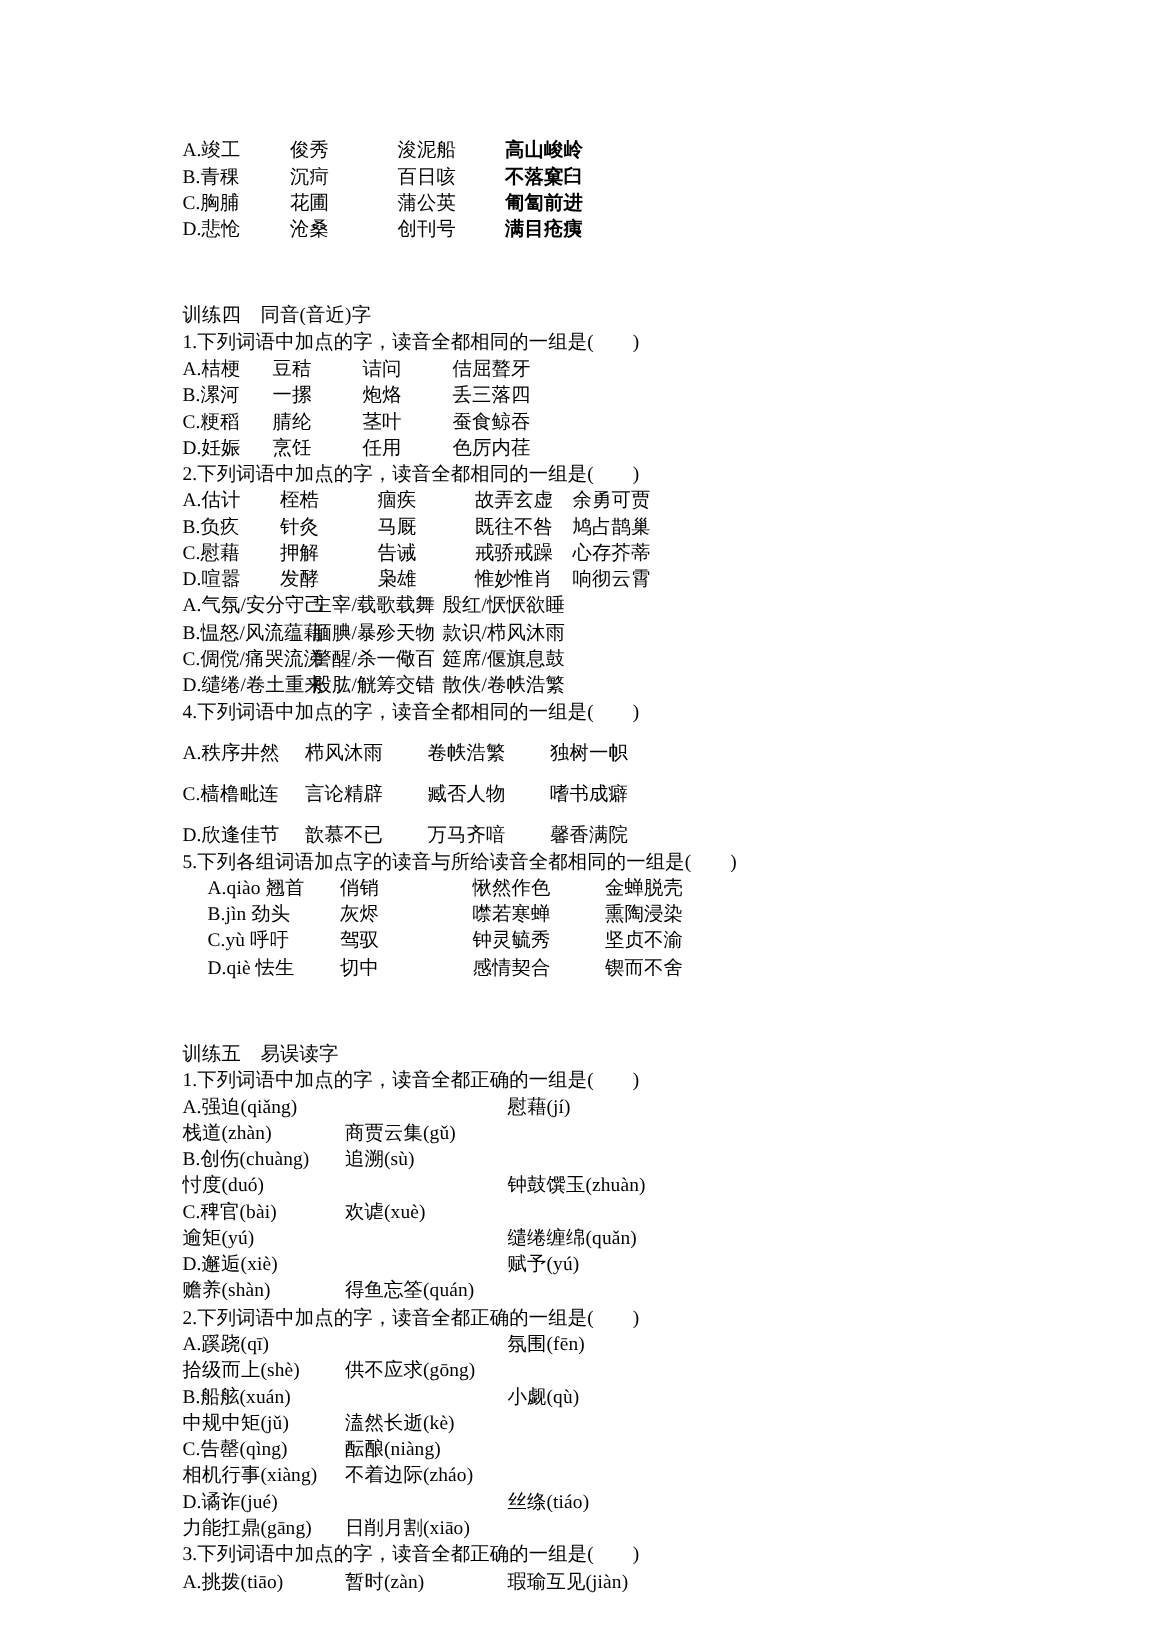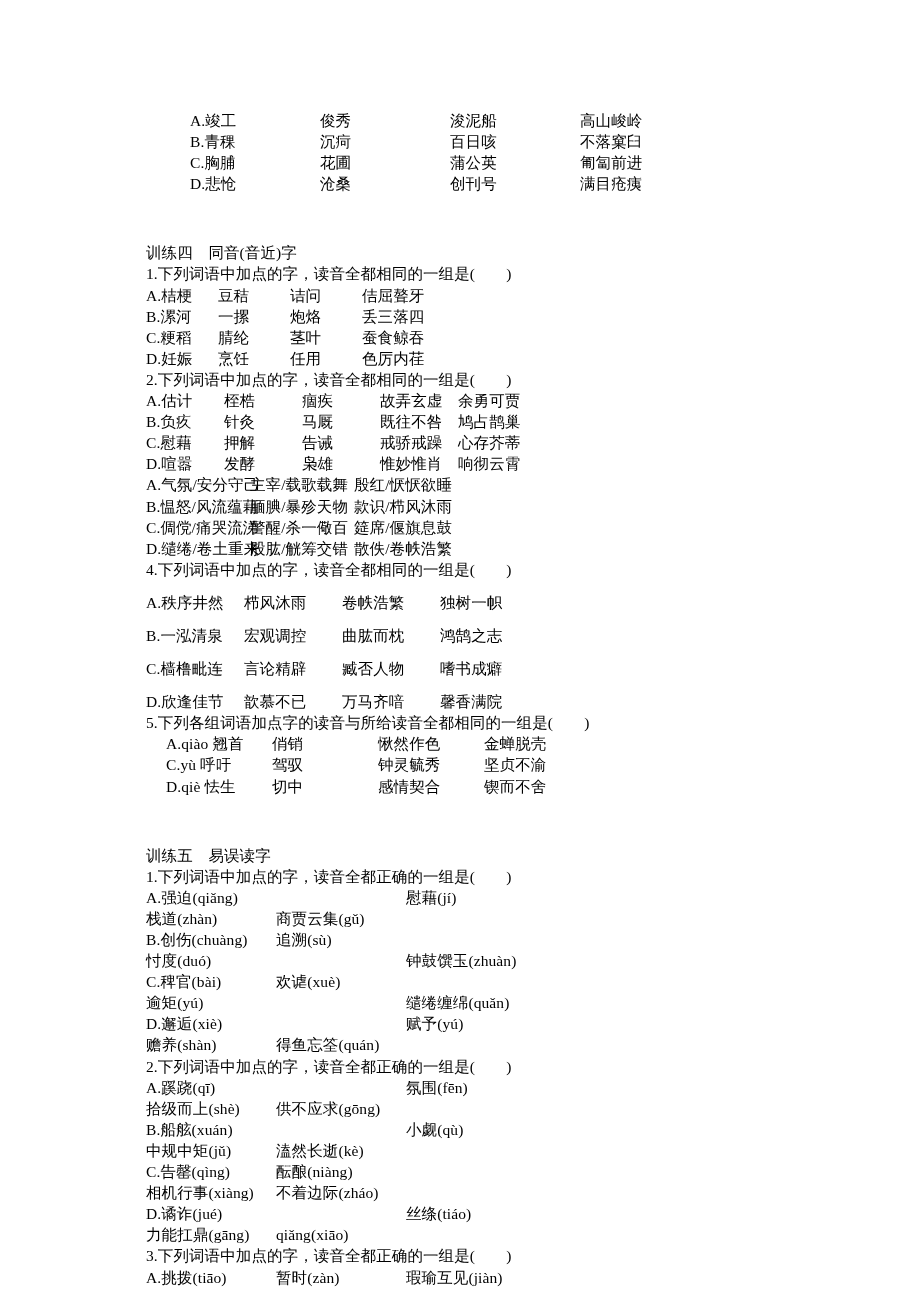--- a/index.html
+++ b/index.html
@@ -40,22 +40,22 @@
     flex: 0 0 auto;
   }
   .sec {
     white-space: pre;
     margin-top: 48px;
   }
   .q {
     white-space: pre;
   }
   
-  .w-a > span { width: 86px; margin-left: 44px; }
-  .w-a > span:last-child { width: auto; }
+  .w-a > span { width: 86px; }
+  .w-a > span:last-child { width: auto; font-weight: bold; }
   .w-b > span { width: 72px; }
   .w-b > span:last-child { width: auto; }
   .w-c > span { width: 78px; }
   .w-c > span:last-child { width: auto; }
   .w-d > span { width: 104px; }
   .w-d > span:last-child { width: auto; text-align: center; }
   .w-e > span { width: 98px; margin-top: 12px; }
   .w-e > span:last-child { width: auto; }
   .w-f > span { width: 86px; margin-left: 20px; }
   .w-f > span:last-child { width: auto; }
@@ -81,42 +81,42 @@
       <div class="line cols w-c"><span class="lead">A.估计</span><span>桎梏</span><span>痼疾</span><span>故弄玄虚</span><span>余勇可贾</span></div>
       <div class="line cols w-c"><span class="lead">B.负疚</span><span>针灸</span><span>马厩</span><span>既往不咎</span><span>鸠占鹊巢</span></div>
       <div class="line cols w-c"><span class="lead">C.慰藉</span><span>押解</span><span>告诫</span><span>戒骄戒躁</span><span>心存芥蒂</span></div>
       <div class="line cols w-c"><span class="lead">D.喧嚣</span><span>发酵</span><span>枭雄</span><span>惟妙惟肖</span><span>响彻云霄</span></div>
       <div class="line cols w-d"><span class="lead">A.气氛/安分守己</span><span>主宰/载歌载舞</span><span>殷红/恹恹欲睡</span></div>
       <div class="line cols w-d"><span class="lead">B.愠怒/风流蕴藉</span><span>腼腆/暴殄天物</span><span>款识/栉风沐雨</span></div>
       <div class="line cols w-d"><span class="lead">C.倜傥/痛哭流涕</span><span>警醒/杀一儆百</span><span>筵席/偃旗息鼓</span></div>
       <div class="line cols w-d"><span class="lead">D.缱绻/卷土重来</span><span>股肱/觥筹交错</span><span>散佚/卷帙浩繁</span></div>
       <div class="line q">4.下列词语中加点的字，读音全都相同的一组是(　　)</div>
       <div class="line cols w-e"><span class="lead">A.秩序井然</span><span>栉风沐雨</span><span>卷帙浩繁</span><span>独树一帜</span></div>
-      <div class="line cols w-e"><span class="lead">B.一泓清泉</span><span>宏观调控</span><span>曲肱而枕</span><span>鸿鹄之志</span></div>
       <div class="line cols w-e"><span class="lead">C.樯橹毗连</span><span>言论精辟</span><span>臧否人物</span><span>嗜书成癖</span></div>
       <div class="line cols w-e"><span class="lead">D.欣逢佳节</span><span>歆慕不已</span><span>万马齐喑</span><span>馨香满院</span></div>
       <div class="line q">5.下列各组词语加点字的读音与所给读音全都相同的一组是(　　)</div>
       <div class="line cols w-f"><span class="lead">A.qiào 翘首</span><span>俏销</span><span>愀然作色</span><span>金蝉脱壳</span></div>
+      <div class="line cols w-f"><span class="lead">B.jìn 劲头</span><span>灰烬</span><span>噤若寒蝉</span><span>熏陶浸染</span></div>
       <div class="line cols w-f"><span class="lead">C.yù 呼吁</span><span>驾驭</span><span>钟灵毓秀</span><span>坚贞不渝</span></div>
       <div class="line cols w-f"><span class="lead">D.qiè 怯生</span><span>切中</span><span>感情契合</span><span>锲而不舍</span></div>
       <div class="line sec">训练五　易误读字</div>
       <div class="line q">1.下列词语中加点的字，读音全都正确的一组是(　　)</div>
       <div class="line cols w-g"><span class="lead">A.强迫(qiǎng)</span><span></span><span>慰藉(jí)</span></div>
       <div class="line cols w-g"><span class="lead">栈道(zhàn)</span><span>商贾云集(gǔ)</span></div>
       <div class="line cols w-g"><span class="lead">B.创伤(chuàng)</span><span>追溯(sù)</span></div>
       <div class="line cols w-g"><span class="lead">忖度(duó)</span><span></span><span>钟鼓馔玉(zhuàn)</span></div>
       <div class="line cols w-g"><span class="lead">C.稗官(bài)</span><span>欢谑(xuè)</span></div>
       <div class="line cols w-g"><span class="lead">逾矩(yú)</span><span></span><span>缱绻缠绵(quǎn)</span></div>
       <div class="line cols w-g"><span class="lead">D.邂逅(xiè)</span><span></span><span>赋予(yú)</span></div>
       <div class="line cols w-g"><span class="lead">赡养(shàn)</span><span>得鱼忘筌(quán)</span></div>
       <div class="line q">2.下列词语中加点的字，读音全都正确的一组是(　　)</div>
       <div class="line cols w-g"><span class="lead">A.蹊跷(qī)</span><span></span><span>氛围(fēn)</span></div>
       <div class="line cols w-g"><span class="lead">拾级而上(shè)</span><span>供不应求(gōng)</span></div>
       <div class="line cols w-g"><span class="lead">B.船舷(xuán)</span><span></span><span>小觑(qù)</span></div>
       <div class="line cols w-g"><span class="lead">中规中矩(jǔ)</span><span>溘然长逝(kè)</span></div>
       <div class="line cols w-g"><span class="lead">C.告罄(qìng)</span><span>酝酿(niàng)</span></div>
       <div class="line cols w-g"><span class="lead">相机行事(xiàng)</span><span>不着边际(zháo)</span></div>
       <div class="line cols w-g"><span class="lead">D.谲诈(jué)</span><span></span><span>丝绦(tiáo)</span></div>
-      <div class="line cols w-g"><span class="lead">力能扛鼎(gāng)</span><span>qiǎng(xiāo)</span></div>
+      <div class="line cols w-g"><span class="lead">力能扛鼎(gāng)</span><span>日削月割(xiāo)</span></div>
       <div class="line q">3.下列词语中加点的字，读音全都正确的一组是(　　)</div>
       <div class="line cols w-g"><span class="lead">A.挑拨(tiāo)</span><span>暂时(zàn)</span><span>瑕瑜互见(jiàn)</span></div>
     </div>
 </div>
 
 </body></html>

